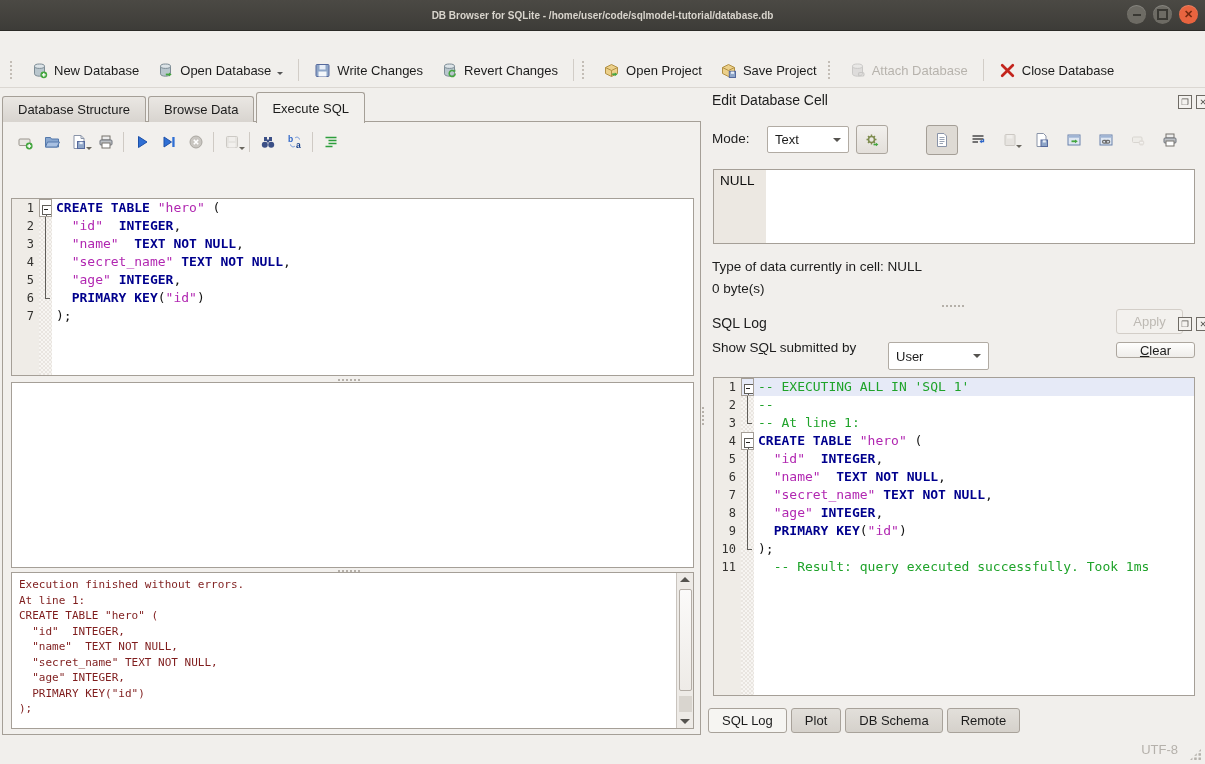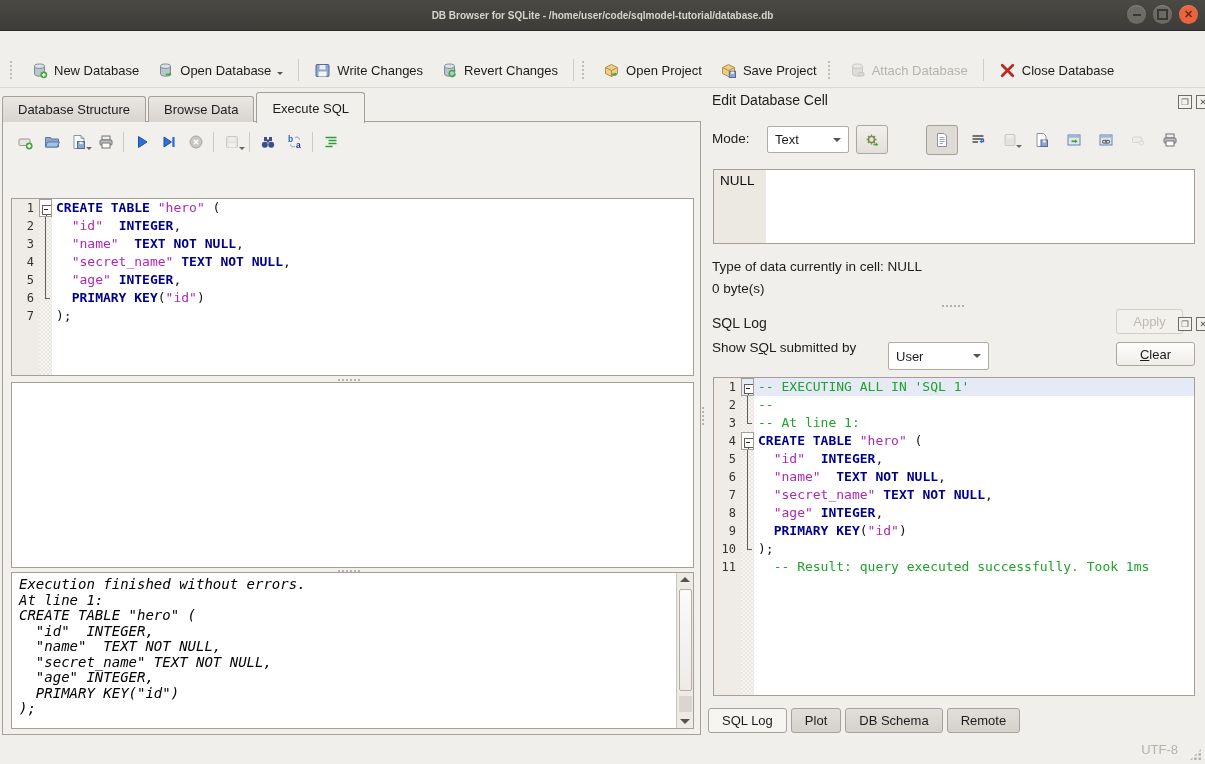--- a/index.html
+++ b/index.html
@@ -75,22 +75,22 @@
     border-left:1px solid #5f5d59;border-bottom:1px solid #5f5d59;}
   .fold.box::before{content:"";position:absolute;left:6px;top:13.5px;bottom:0;border-left:1px solid #5f5d59;}
   .fb{position:absolute;left:2px;top:4.5px;width:8px;height:8px;background:#fff;border:1px solid #5f5d59;}
   .fb::after{content:"";position:absolute;left:1px;top:3px;width:4px;border-top:1px solid #22211f;}
   .t-kw{color:#00008d;font-weight:bold;}
   .t-str{color:#b127b1;}
   .t-com{color:#1fa32a;}
   .t-p{color:#141414;}
 
   
-  .out{font-family:"DejaVu Sans Mono",monospace;font-size:14px;line-height:15.5px;
-    padding:4px 20px 0 7px;white-space:pre;color:#000000;font-style:italic;}
+  .out{font-family:"DejaVu Sans Mono",monospace;font-size:11px;line-height:15.5px;
+    padding:4px 20px 0 7px;white-space:pre;color:#7f1d1d;}
   .scroll-v{position:absolute;right:0;top:0;bottom:0;width:16px;background:#eeebe7;border-left:1px solid #c9c4be;}
   .sv-up,.sv-dn{position:absolute;left:3px;width:0;height:0;border:5px solid transparent;}
   .sv-up{top:4px;border-bottom-color:#55534f;border-top-width:0;}
   .sv-dn{bottom:4px;border-top-color:#55534f;border-bottom-width:0;}
   .sv-thumb{position:absolute;left:1.5px;right:1.5px;top:16px;height:100px;
     background:linear-gradient(#fbfaf9,#eeebe7);border:1px solid #b3ada6;border-radius:2px;}
   .sv-track-end{position:absolute;left:1.5px;right:1.5px;bottom:16px;height:16px;background:#d9d5cf;}
 
   
   .h-handle{position:absolute;width:22px;border-top:2px dotted #b5b0a9;}
@@ -472,21 +472,21 @@
   <div class="dk-icons" style="left:1178px;top:317px;">
     <div class="dk">❐</div>
     <div class="dk">✕</div>
   </div>
 
   <div class="label" style="left:712px;top:340px;">Show S<u>Q</u>L submitted by</div>
   <div class="combo" style="left:888px;top:342px;width:101px;height:28px;">
     <span>User</span>
       <span class="car"></span>
   </div>
-  <div class="btn" style="left:1116px;top:342px;width:79px;height:24px;">
+  <div class="btn" style="left:1116px;top:342px;width:79px;height:16px;">
     <span><u>C</u>lear</span>
   </div>
 
   <div class="box editor" style="left:713px;top:377px;width:482px;height:319px;">
       <div class="ed-line hl">
         <span class="ln">1</span>
         <span class="fold box">
           <i class="fb"></i>
         </span>
         <span class="code"><span class="t-com">-- EXECUTING ALL IN 'SQL 1'</span></span>

